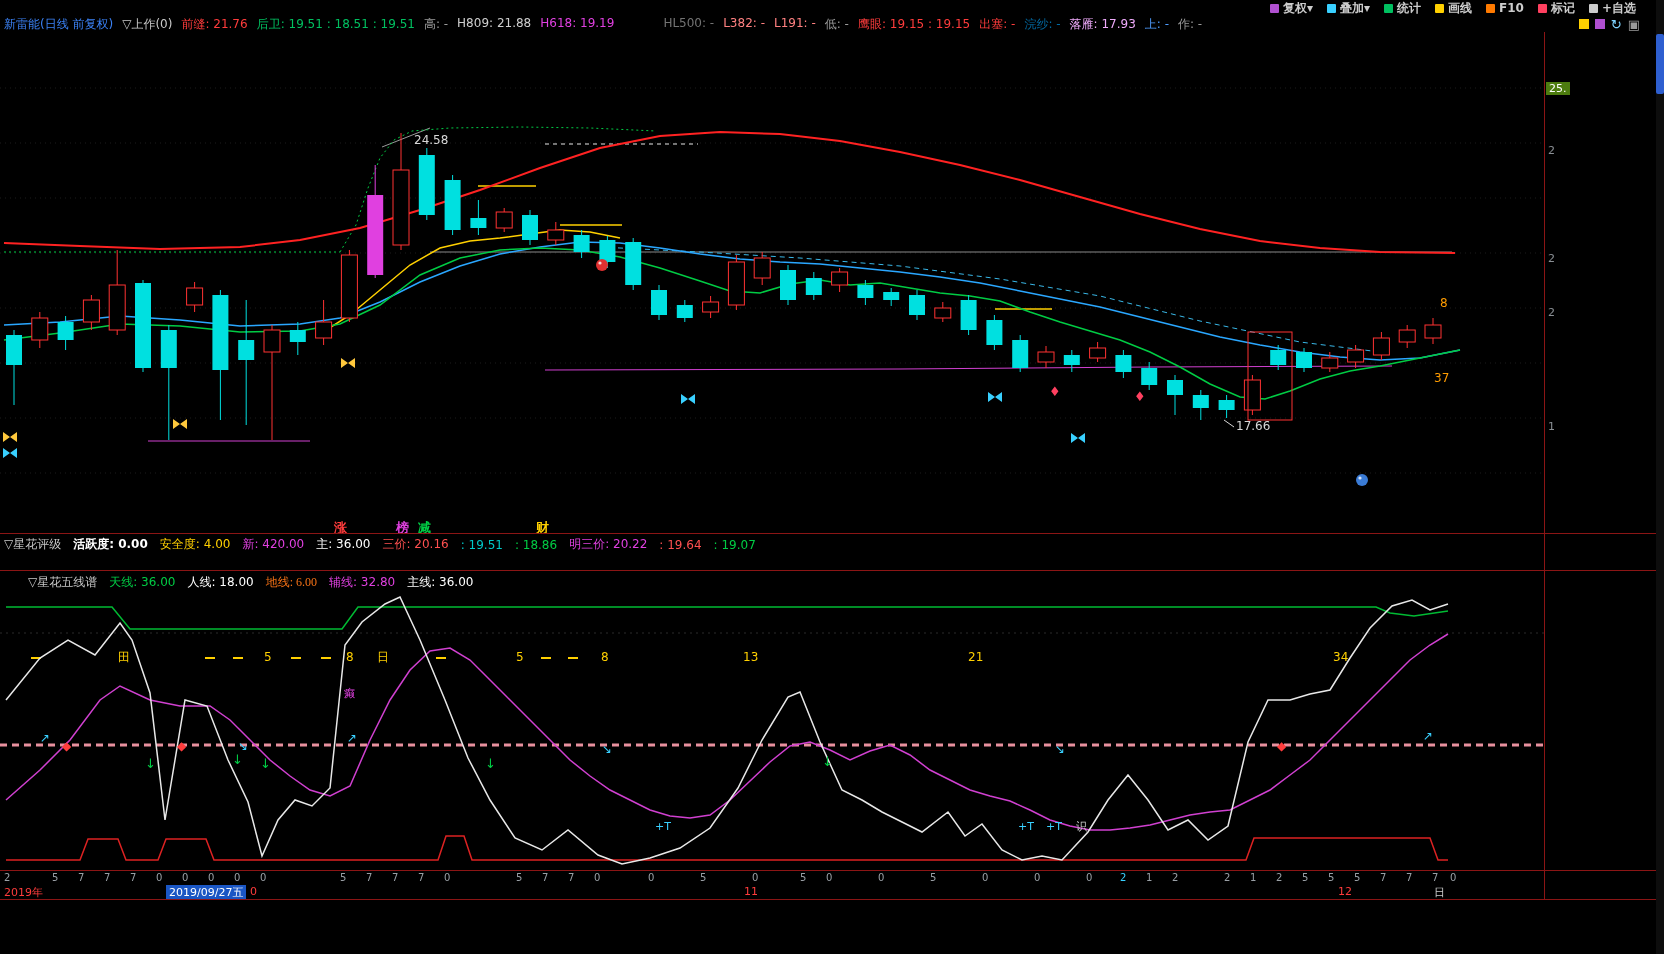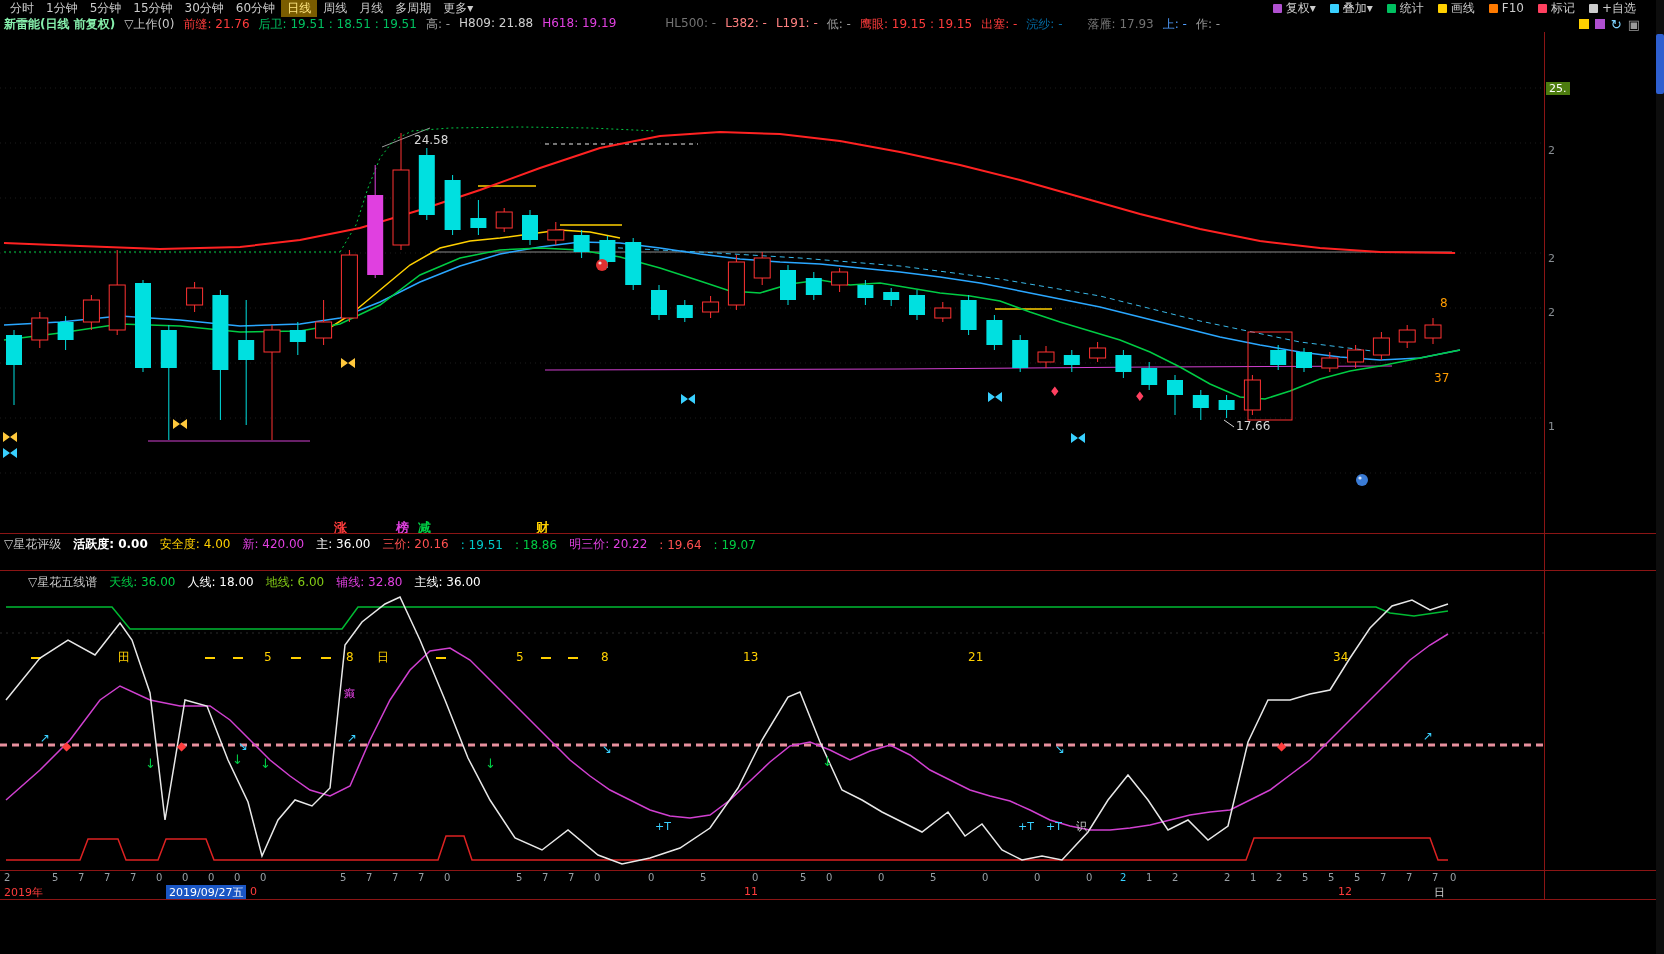--- a/index.html
+++ b/index.html
@@ -4,21 +4,21 @@
 <style>
   html,body{margin:0;padding:0;background:#000;width:1664px;height:954px;overflow:hidden;
     font-family:"DejaVu Sans","Liberation Sans",sans-serif;}
   #app{position:absolute;inset:0;width:1664px;height:954px;background:#000;}
   #chart-svg{position:absolute;left:0;top:0;z-index:1;pointer-events:none;}
   .bar{position:absolute;left:0;right:8px;display:flex;align-items:center;z-index:2;font-size:12px;color:#ccc;}
   #menu-bar{top:0;height:16px;padding-left:4px;gap:1px;}
   .mi{padding:0 6px;white-space:nowrap;}
   .mi.active{background:#7a5c00;color:#ffe680;}
   #menu-right{margin-left:auto;display:flex;gap:2px;padding-right:14px;}
-  .mbtn{display:flex;align-items:center;gap:4px;padding:0 6px;white-space:nowrap;}
+  .mbtn{display:flex;align-items:center;gap:4px;padding:0 6px;white-space:nowrap;font-weight:bold;}
   .micon{width:9px;height:9px;display:inline-block;border-radius:1px;}
   #info-bar{top:16px;height:16px;padding-left:4px;gap:9px;white-space:nowrap;}
   .inf{white-space:nowrap;}
   #info-icons{margin-left:auto;display:flex;gap:6px;align-items:center;padding-right:16px;}
   .sq{width:10px;height:10px;display:inline-block;}
   #rating-row{top:536px;height:17px;padding-left:4px;gap:12px;}
   #wux-header{top:574px;height:17px;padding-left:4px;gap:12px;}
   .hline{position:absolute;left:0;width:1656px;height:1px;background:#8b1515;z-index:3;}
   .vline{position:absolute;width:1px;background:#8b1515;z-index:3;}
   #axis-numbers{position:absolute;top:872px;left:0;height:12px;z-index:2;}
@@ -352,33 +352,20 @@
         <text x="377" y="661" fill="#ffd000" font-size="12">日</text>
         <text x="516" y="661" fill="#ffd000" font-size="12">5</text>
         <text x="601" y="661" fill="#ffd000" font-size="12">8</text>
         <text x="743" y="661" fill="#ffd000" font-size="12">13</text>
         <text x="968" y="661" fill="#ffd000" font-size="12">21</text>
         <text x="1333" y="661" fill="#ffd000" font-size="12">34</text>
       </g>
     </svg>
 
   <div id="menu-bar" class="bar">
-    <span id="menu-left" style="display:flex">
-        <span class="mi">分时</span>
-        <span class="mi">1分钟</span>
-        <span class="mi">5分钟</span>
-        <span class="mi">15分钟</span>
-        <span class="mi">30分钟</span>
-        <span class="mi">60分钟</span>
-        <span class="mi active">日线</span>
-        <span class="mi">周线</span>
-        <span class="mi">月线</span>
-        <span class="mi">多周期</span>
-        <span class="mi">更多▾</span>
-      </span>
     <span id="menu-right">
         <span class="mbtn">
           <span class="micon" style="background: rgb(176, 80, 208);"></span>
           <span>复权▾</span>
         </span>
         <span class="mbtn">
           <span class="micon" style="background: rgb(57, 208, 255);"></span>
           <span>叠加▾</span>
         </span>
         <span class="mbtn">
@@ -398,36 +385,36 @@
           <span>标记</span>
         </span>
         <span class="mbtn">
           <span class="micon" style="background: rgb(204, 204, 204);"></span>
           <span>+自选</span>
         </span>
       </span>
   </div>
 
   <div id="info-bar" class="bar">
-    <span class="inf" style="color:#86efac;font-weight:bold">新雷能(日线 前复权)</span>
+    <span class="inf" style="color:#3b82f6;font-weight:normal">新雷能(日线 前复权)</span>
     <span class="inf" style="color:#c8c8c8">▽上作(0)</span>
     <span id="info-fields" style="display:flex;gap:9px">
         <span class="inf" style="color: rgb(255, 60, 60);">前缝: 21.76</span>
         <span class="inf" style="color: rgb(0, 192, 96);">后卫: 19.51 : 18.51 : 19.51</span>
         <span class="inf" style="color: rgb(154, 154, 154);">高: -</span>
         <span class="inf" style="color: rgb(207, 207, 207);">H809: 21.88</span>
         <span class="inf" style="color: rgb(224, 64, 224);">H618: 19.19</span>
         <span class="inf" style="color: #737373; margin-left: 40px;">HL500: -</span>
         <span class="inf" style="color: rgb(255, 128, 128);">L382: -</span>
         <span class="inf" style="color: rgb(255, 128, 128);">L191: -</span>
         <span class="inf" style="color: rgb(154, 154, 154);">低: -</span>
         <span class="inf" style="color: rgb(255, 60, 60);">鹰眼: 19.15 : 19.15</span>
         <span class="inf" style="color: rgb(255, 60, 60);">出塞: -</span>
         <span class="inf" style="color: #0369a1;">浣纱: -</span>
-        <span class="inf" style="color: #737373; margin-left: 16px;">落雁: 17.93</span>
+        <span class="inf" style="color: #f0abfc;">落雁: 17.93</span>
         <span class="inf" style="color: rgb(79, 157, 255);">上: -</span>
         <span class="inf" style="color: rgb(154, 154, 154);">作: -</span>
       </span>
     <span id="info-icons">
         <span class="sq" style="background: rgb(255, 208, 0);"></span>
         <span class="sq" style="background: rgb(176, 80, 208);"></span>
         <span style="color: rgb(127, 212, 255); font-size: 13px;">↻</span>
         <span style="color: rgb(154, 154, 154); font-size: 13px;">▣</span>
       </span>
   </div>
@@ -442,21 +429,21 @@
       <span class="inf" style="color: rgb(0, 200, 200);">: 19.51</span>
       <span class="inf" style="color: rgb(0, 204, 68);">: 18.86</span>
       <span class="inf" style="color: rgb(224, 64, 224);">明三价: 20.22</span>
       <span class="inf" style="color: rgb(255, 80, 80);">: 19.64</span>
       <span class="inf" style="color: rgb(0, 204, 68);">: 19.07</span>
     </div>
   <div id="wux-header" class="bar">
       <span class="inf" style="color: rgb(200, 200, 200); margin-left: 24px;">▽星花五线谱</span>
       <span class="inf" style="color: rgb(0, 204, 68);">天线: 36.00</span>
       <span class="inf" style="color: rgb(255, 255, 255);">人线: 18.00</span>
-      <span class="inf" style="color: #84cc16;">地线: 6.00</span>
+      <span class="inf" style="color: #f97316; font-family: Liberation Serif, serif;">地线: 6.00</span>
       <span class="inf" style="color: rgb(224, 64, 224);">辅线: 32.80</span>
       <span class="inf" style="color: rgb(255, 255, 255);">主线: 36.00</span>
     </div>
 
   <div id="axis-numbers">
       <span style="left: 4px;">2</span>
       <span style="left: 52px;">5</span>
       <span style="left: 78px;">7</span>
       <span style="left: 104px;">7</span>
       <span style="left: 130px;">7</span>

